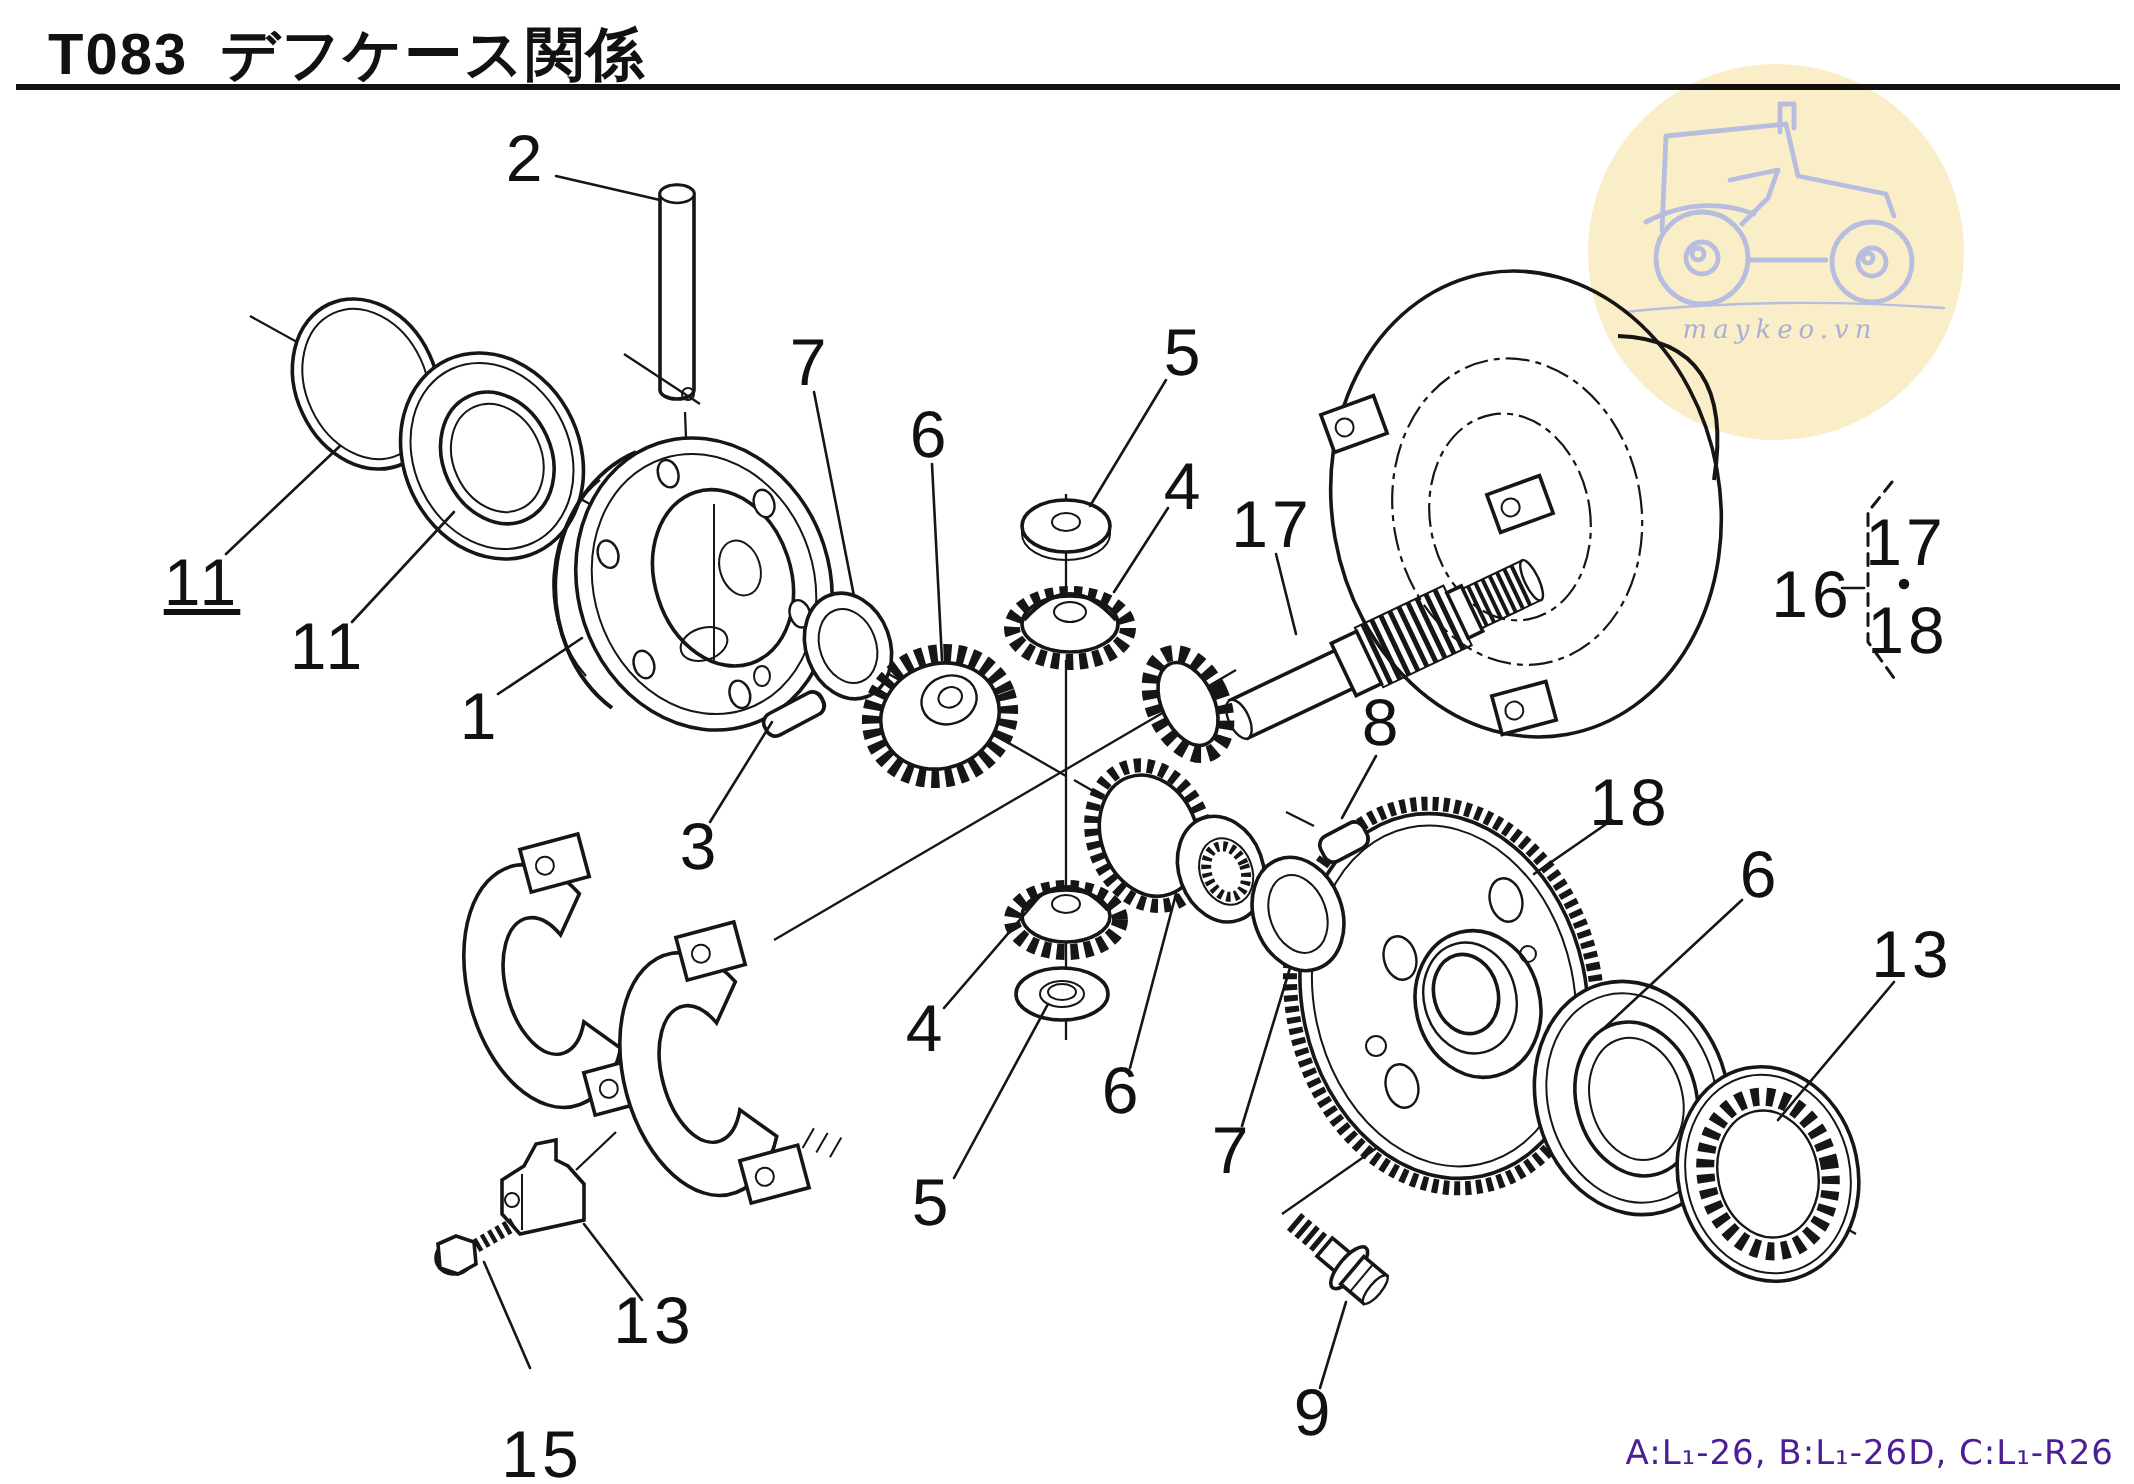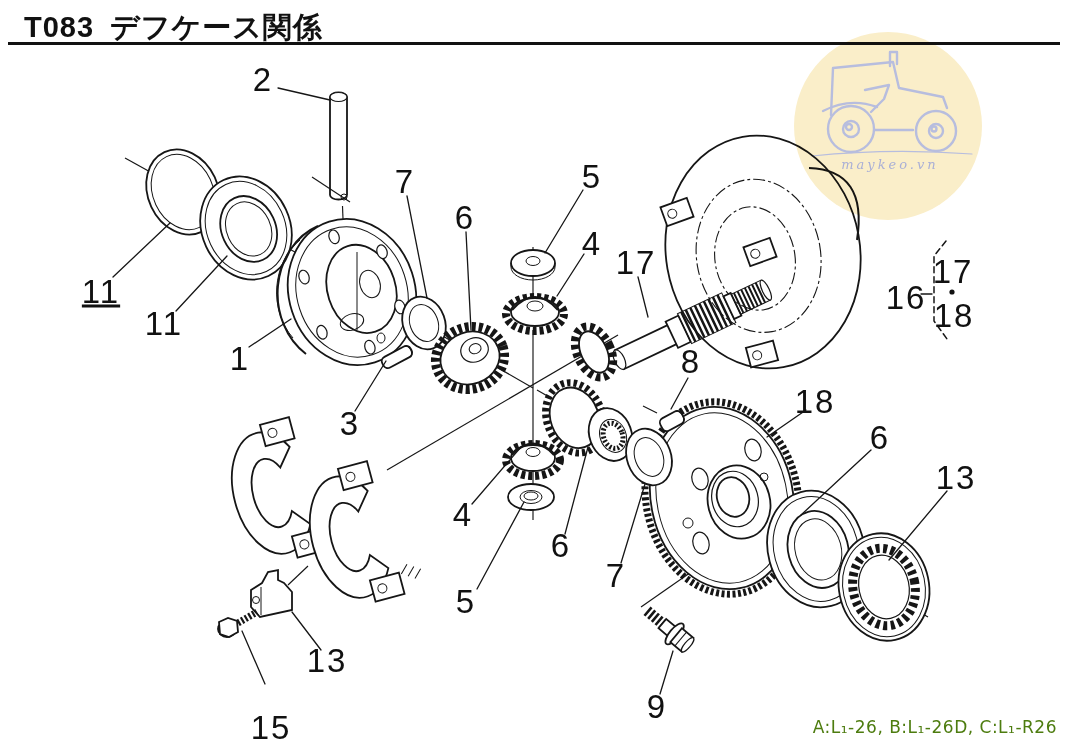--- a/index.html
+++ b/index.html
@@ -13,21 +13,21 @@
   .nf1{fill:none;stroke:#161616;stroke-width:1;}
   .nf2{fill:none;stroke:#161616;stroke-width:2;}
   .th {fill:none;stroke:#161616;}
   .ld {stroke:#161616;stroke-width:1.3;stroke-linecap:round;}
   .ax {stroke:#161616;stroke-width:1.15;}
   .hid{fill:none;stroke:#161616;stroke-width:1.1;stroke-dasharray:12 3 3 3;}
   
   .title{position:absolute;left:24px;top:8px;font-size:29px;font-weight:bold;
          color:#111;letter-spacing:1px;white-space:nowrap;}
   .title .jp{margin-left:16px;}
-  .footer{position:absolute;right:10px;bottom:5px;font-size:17px;color:#4d7c0f;
+  .footer{position:absolute;right:10px;bottom:5px;font-size:17px;color:#4c1d95;
           font-family:"DejaVu Sans","Liberation Sans",sans-serif;letter-spacing:.5px;}
   .callout{position:absolute;transform:translate(-50%,-50%);font-size:33px;color:#111;
            letter-spacing:2px;line-height:1;white-space:nowrap;}
   .wm-text{font-family:"DejaVu Serif",serif;font-style:italic;font-size:13px;
            letter-spacing:3px;fill:#a9afd6;}
 </style>
 </head>
 <body>
 
 <div id="stage">

